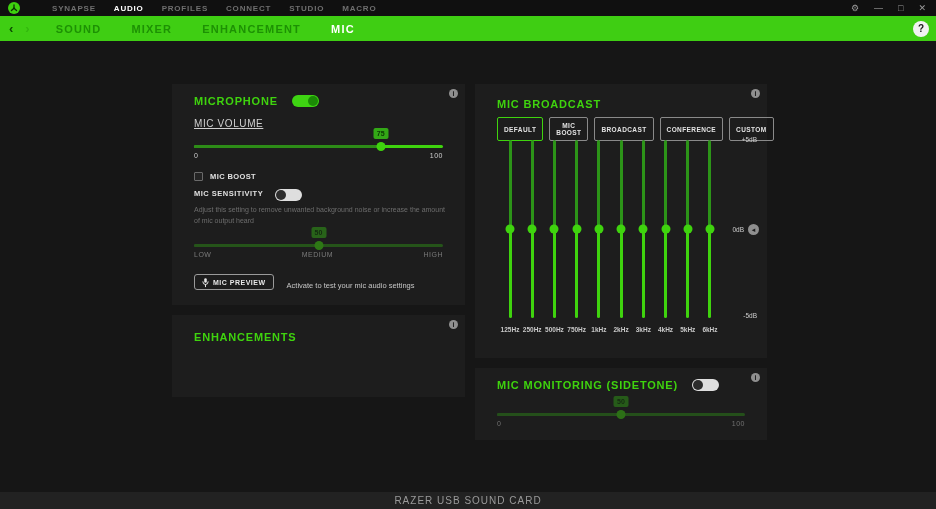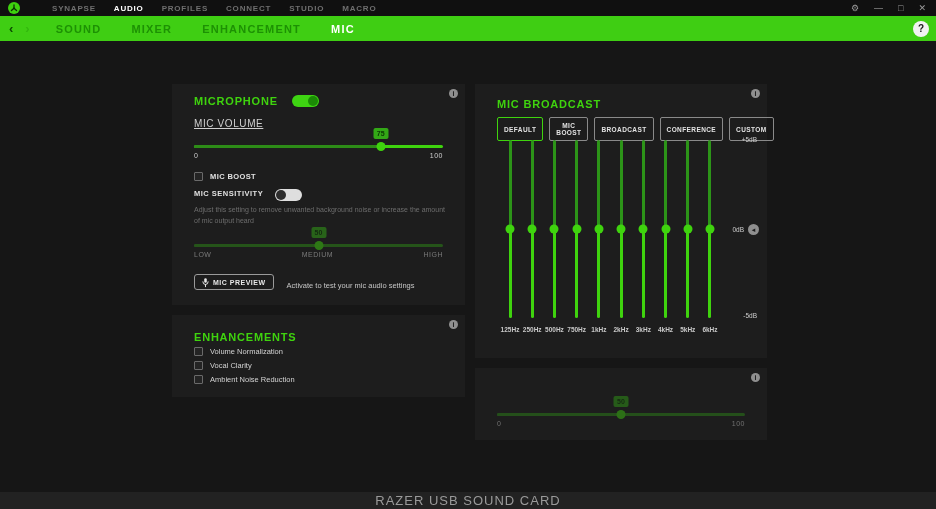--- a/index.html
+++ b/index.html
@@ -131,21 +131,21 @@
   .eq-scale .s-bot{position:absolute;top:228px;right:2px;font-size:6.5px;color:#cfcfcf;}
   .reset-btn{
     width:11px;height:11px;border-radius:50%;background:#8f8f8f;color:#1d1d1d;
     font-size:6px;display:flex;align-items:center;justify-content:center;
   }
   
   .statusbar{
     position:absolute;left:0;top:492px;width:936px;height:17px;background:#222222;
     display:flex;align-items:center;justify-content:center;
   }
-  .statusbar span{font-size:13px;letter-spacing:1px;color:#9a9a9a;text-align:right;}
+  .statusbar span{font-size:10px;letter-spacing:1px;color:#9a9a9a;text-align:right;}
   svg{display:block;}
 </style>
 </head>
 <body>
 
 <div id="app">
 
   <div class="titlebar">
     <div class="logo">
       <svg width="8" height="8" viewBox="0 0 10 10">
@@ -249,34 +249,20 @@
         </svg>
         <span>MIC PREVIEW</span>
       </button>
       <span class="hint-text">Activate to test your mic audio settings</span>
     </div>
   </div>
 
   <div class="panel dots" style="left:172px;top:315px;width:293px;height:82px;">
     <div class="info-icon">i</div>
     <div class="panel-title" style="position:absolute;left:22px;top:16px;color:#3fd30e;">ENHANCEMENTS</div>
-    <div style="position:absolute;left:22px;top:32px;">
-      <div class="check-row">
-        <div class="checkbox"></div>
-        <span class="opt-label">Volume Normalization</span>
-      </div>
-      <div class="check-row">
-        <div class="checkbox"></div>
-        <span class="opt-label">Vocal Clarity</span>
-      </div>
-      <div class="check-row">
-        <div class="checkbox"></div>
-        <span class="opt-label">Ambient Noise Reduction</span>
-      </div>
-    </div>
   </div>
 
   <div class="panel dots" style="left:475px;top:84px;width:292px;height:274px;">
     <div class="info-icon">i</div>
     <div class="panel-title" style="position:absolute;left:22px;top:14px;">MIC BROADCAST</div>
 
     <div class="presets">
       <button class="preset active">DEFAULT</button>
       <button class="preset">MIC BOOST</button>
       <button class="preset">BROADCAST</button>
@@ -352,20 +338,26 @@
       <div class="s-mid">
         <span>0dB</span>
         <div class="reset-btn">◄</div>
       </div>
       <span class="s-bot">-5dB</span>
     </div>
   </div>
 
   <div class="panel dots" style="left:475px;top:368px;width:292px;height:72px;">
     <div class="info-icon">i</div>
+    <div style="position:absolute;left:22px;top:11px;display:flex;align-items:center;gap:14px;">
+      <span class="panel-title">MIC MONITORING (SIDETONE)</span>
+      <div class="toggle off">
+          <div class="knob"></div>
+        </div>
+    </div>
     <div class="hslider disabled" style="position:absolute;left:22px;top:28px;right:22px;height:34px;opacity:.45;">
       <div class="badge" style="left:50%;">50</div>
       <div class="track">
           <div class="fill" style="width:50%;"></div>
         </div>
       <div class="handle" style="left:50%;"></div>
       <div class="scale">
         <span>0</span>
         <span>100</span>
       </div>

